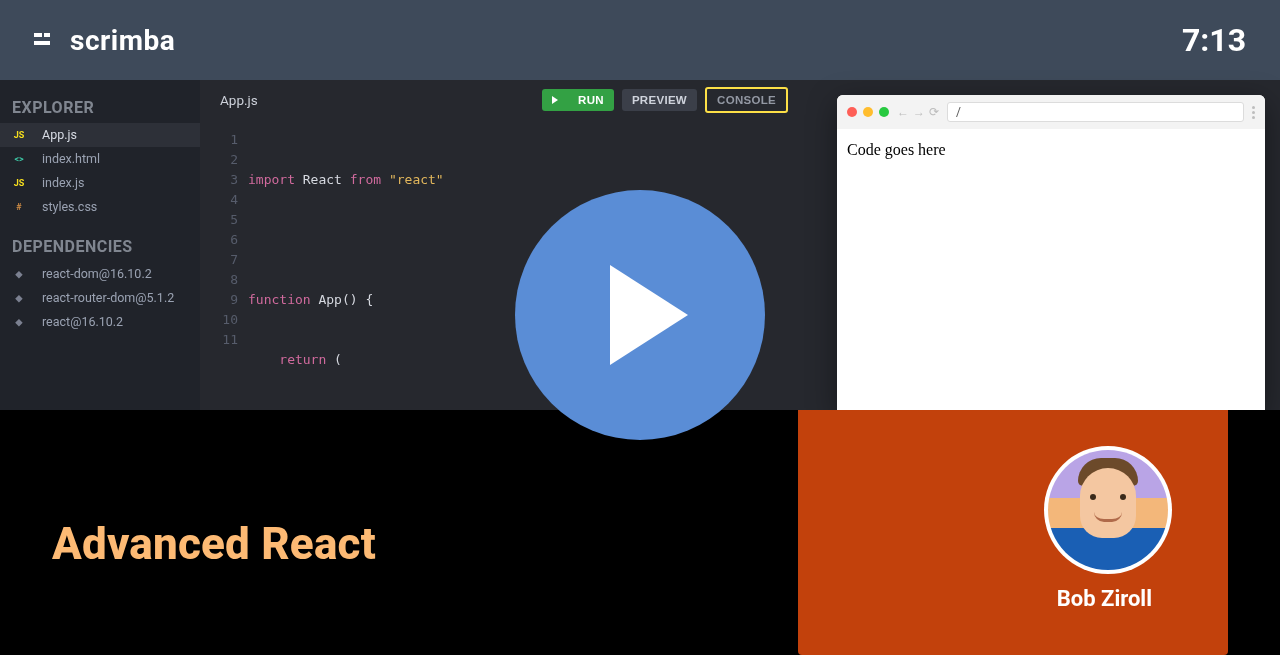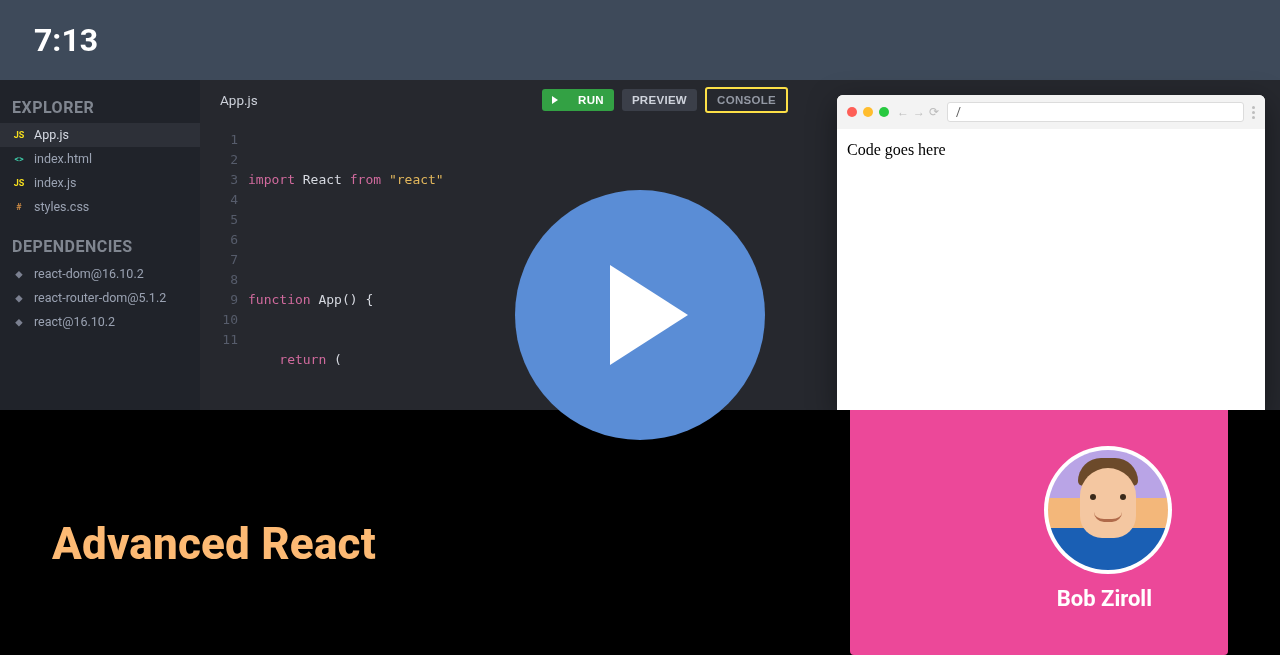--- a/index.html
+++ b/index.html
@@ -14,21 +14,21 @@
   .logo .mark:before { content:""; position:absolute; left:0; top:3px; width:8px; height:4px; background:#fff;}
   .logo .mark:after { content:""; position:absolute; left:0; top:11px; width:16px; height:4px; background:#fff;}
   .logo .mark i { position:absolute; left:10px; top:3px; width:6px; height:4px; background:#fff;}
   .time { font-size:32px; font-weight:700; }
   .workspace { display:flex; height:330px; background:#26282e; }
   .sidebar {
     width:200px; background:#20232a; color:#8a8e98; font-size:12px;
     padding-top:14px;
   }
   .sidebar-heading { color:#808690; font-weight:700; letter-spacing:0.5px; padding:4px 12px 6px; font-size:16px;}
-  .file-item { display:flex; align-items:center; gap:8px; padding:5px 12px; font-size:12.5px; line-height:14px; cursor:pointer; color:#9aa2b2;}
+  .file-item { display:flex; align-items:center; gap:16px; padding:5px 12px; font-size:12.5px; line-height:14px; cursor:pointer; color:#9aa2b2;}
   .file-item.active { background:#2d3038; color:#d7dbe4;}
   .file-item .icon { width:14px; height:14px; display:inline-flex; align-items:center; justify-content:center; font-size:9px; font-weight:700; border-radius:2px;}
   .ic-js { color:#f7df1e;}
   .ic-html { color:#3ec9a7;}
   .ic-css { color:#d28e45;}
   .ic-dep { color:#7b8090;}
   .divider { height:14px; }
   .editor-area { flex:0 0 598px; width:598px; background:#26282e; position:relative;}
   .tabbar { height:40px; display:flex; align-items:center; justify-content:space-between; padding:0 0 0 0;}
   .tabs { display:flex; height:100%;}
@@ -57,37 +57,43 @@
   .dot.r{background:#fe5f57;} .dot.y{background:#ffbd2e;} .dot.g{background:#28c940;}
   .navicons { display:flex; gap:4px; color:#bdbdbd; font-size:12px; align-items:center;}
   .navicons span { display:inline-flex;}
   .url { flex:1; background:#fff; border:1px solid #dcdcdc; border-radius:3px; height:20px; font-size:12px; display:flex; align-items:center; padding:0 8px; color:#555;}
   .menu-dots { color:#bdbdbd; font-size:14px; line-height:10px; display:flex; flex-direction:column; gap:2px;}
   .menu-dots i{ width:3px; height:3px; background:#bdbdbd; border-radius:50%;}
   .browser-body { flex:1; background:#fff; padding:12px 10px; font-family: "Times New Roman", serif; font-size:16px; color:#000;}
   
   .lower { position:relative; height:245px; background:#000;}
   .course-title { position:absolute; left:52px; top:108px; color:#fdba74; font-size:44px; font-weight:800; letter-spacing:0.2px;}
-  .right-panel { position:absolute; right:52px; top:0; width:378px; height:245px; background:#ec4899; border-radius:0 0 4px 4px;text-decoration:underline;}
+  .right-panel { position:absolute; right:52px; top:0; width:430px; height:245px; background:#c2410c; border-radius:0 0 4px 4px;text-decoration:underline;}
   .avatar { position:absolute; right:56px; top:36px; width:128px; height:128px; border-radius:50%; background:#fff; overflow:hidden;}
   .avatar-inner { width:120px; height:120px; border-radius:50%; margin:4px; background:linear-gradient(180deg,#b9a4e6 0%, #b9a4e6 40%, #f3b77a 40%, #f3b77a 65%, #1a5fb4 65%);}
   .avatar-face { position:absolute; left:36px; top:22px; width:56px; height:70px; background:#f4c7a1; border-radius:28px 28px 22px 22px;}
   .avatar-hair { position:absolute; left:34px; top:12px; width:60px; height:28px; background:#6c4a2a; border-radius:28px 28px 6px 6px;}
   .avatar-smile { position:absolute; left:50px; top:66px; width:28px; height:10px; border-bottom:3px solid #b06a4a; border-radius:0 0 14px 14px;}
   .avatar-eyes { position:absolute; left:46px; top:48px; width:36px; display:flex; justify-content:space-between;}
   .avatar-eyes i{ width:6px; height:6px; background:#3a2a1a; border-radius:50%;}
   .instructor { position:absolute; right:76px; top:176px; color:#fff; font-size:22px; font-weight:700;}
   
   .play { position:absolute; left:50%; top:315px; transform:translate(-50%,-50%); width:250px; height:250px; border-radius:50%; background:#5a8dd6; display:flex; align-items:center; justify-content:center; box-shadow:none; cursor:pointer;}
   .play .tri-large { width:0; height:0; border-left:78px solid #fff; border-top:50px solid transparent; border-bottom:50px solid transparent; margin-left:18px;}
 </style>
 </head>
 <body>
 
 <div class="header">
+  <div class="logo">
+    <span class="mark">
+        <i></i>
+      </span>
+    <span>scrimba</span>
+  </div>
   <div class="time">7:13</div>
 </div>
 
 <div class="workspace">
 
   <div class="sidebar">
     <div class="sidebar-heading">EXPLORER</div>
 
     <div class="file-item active">
       <span class="icon ic-js">JS</span>

